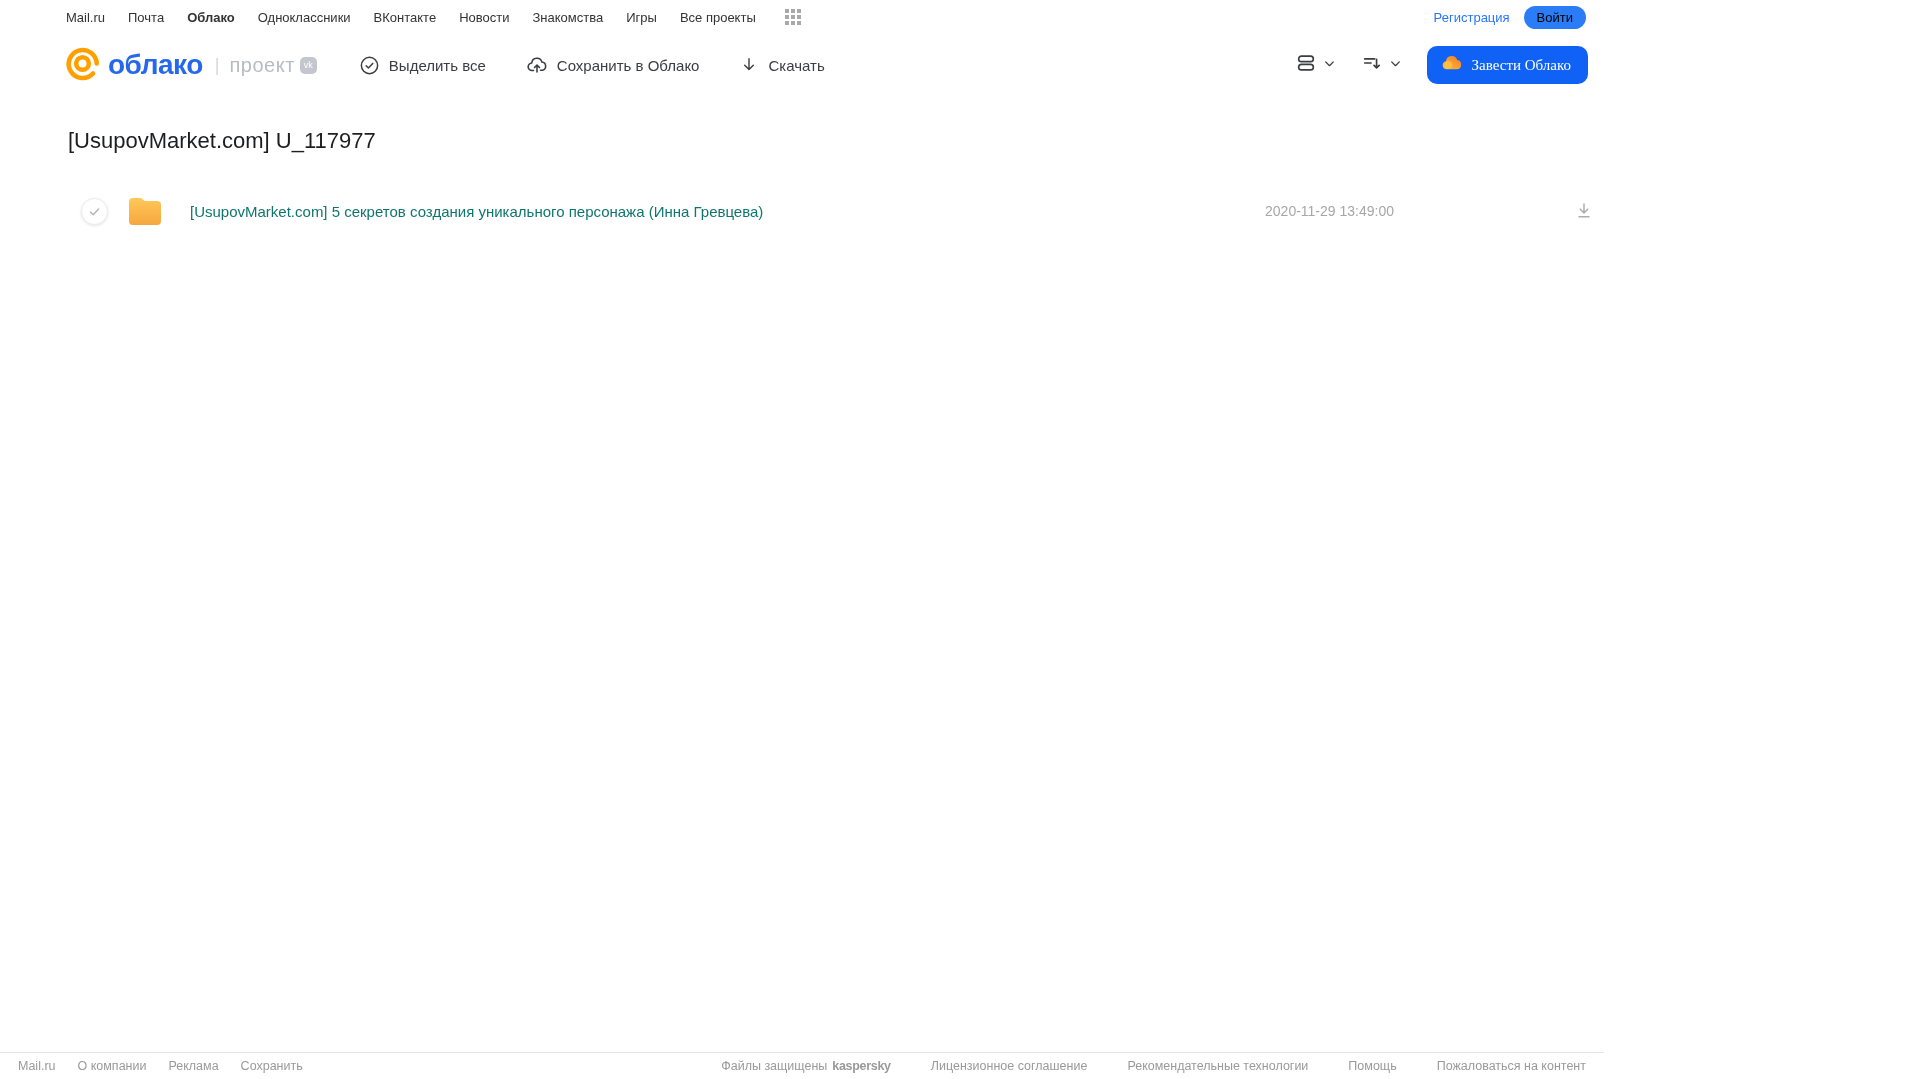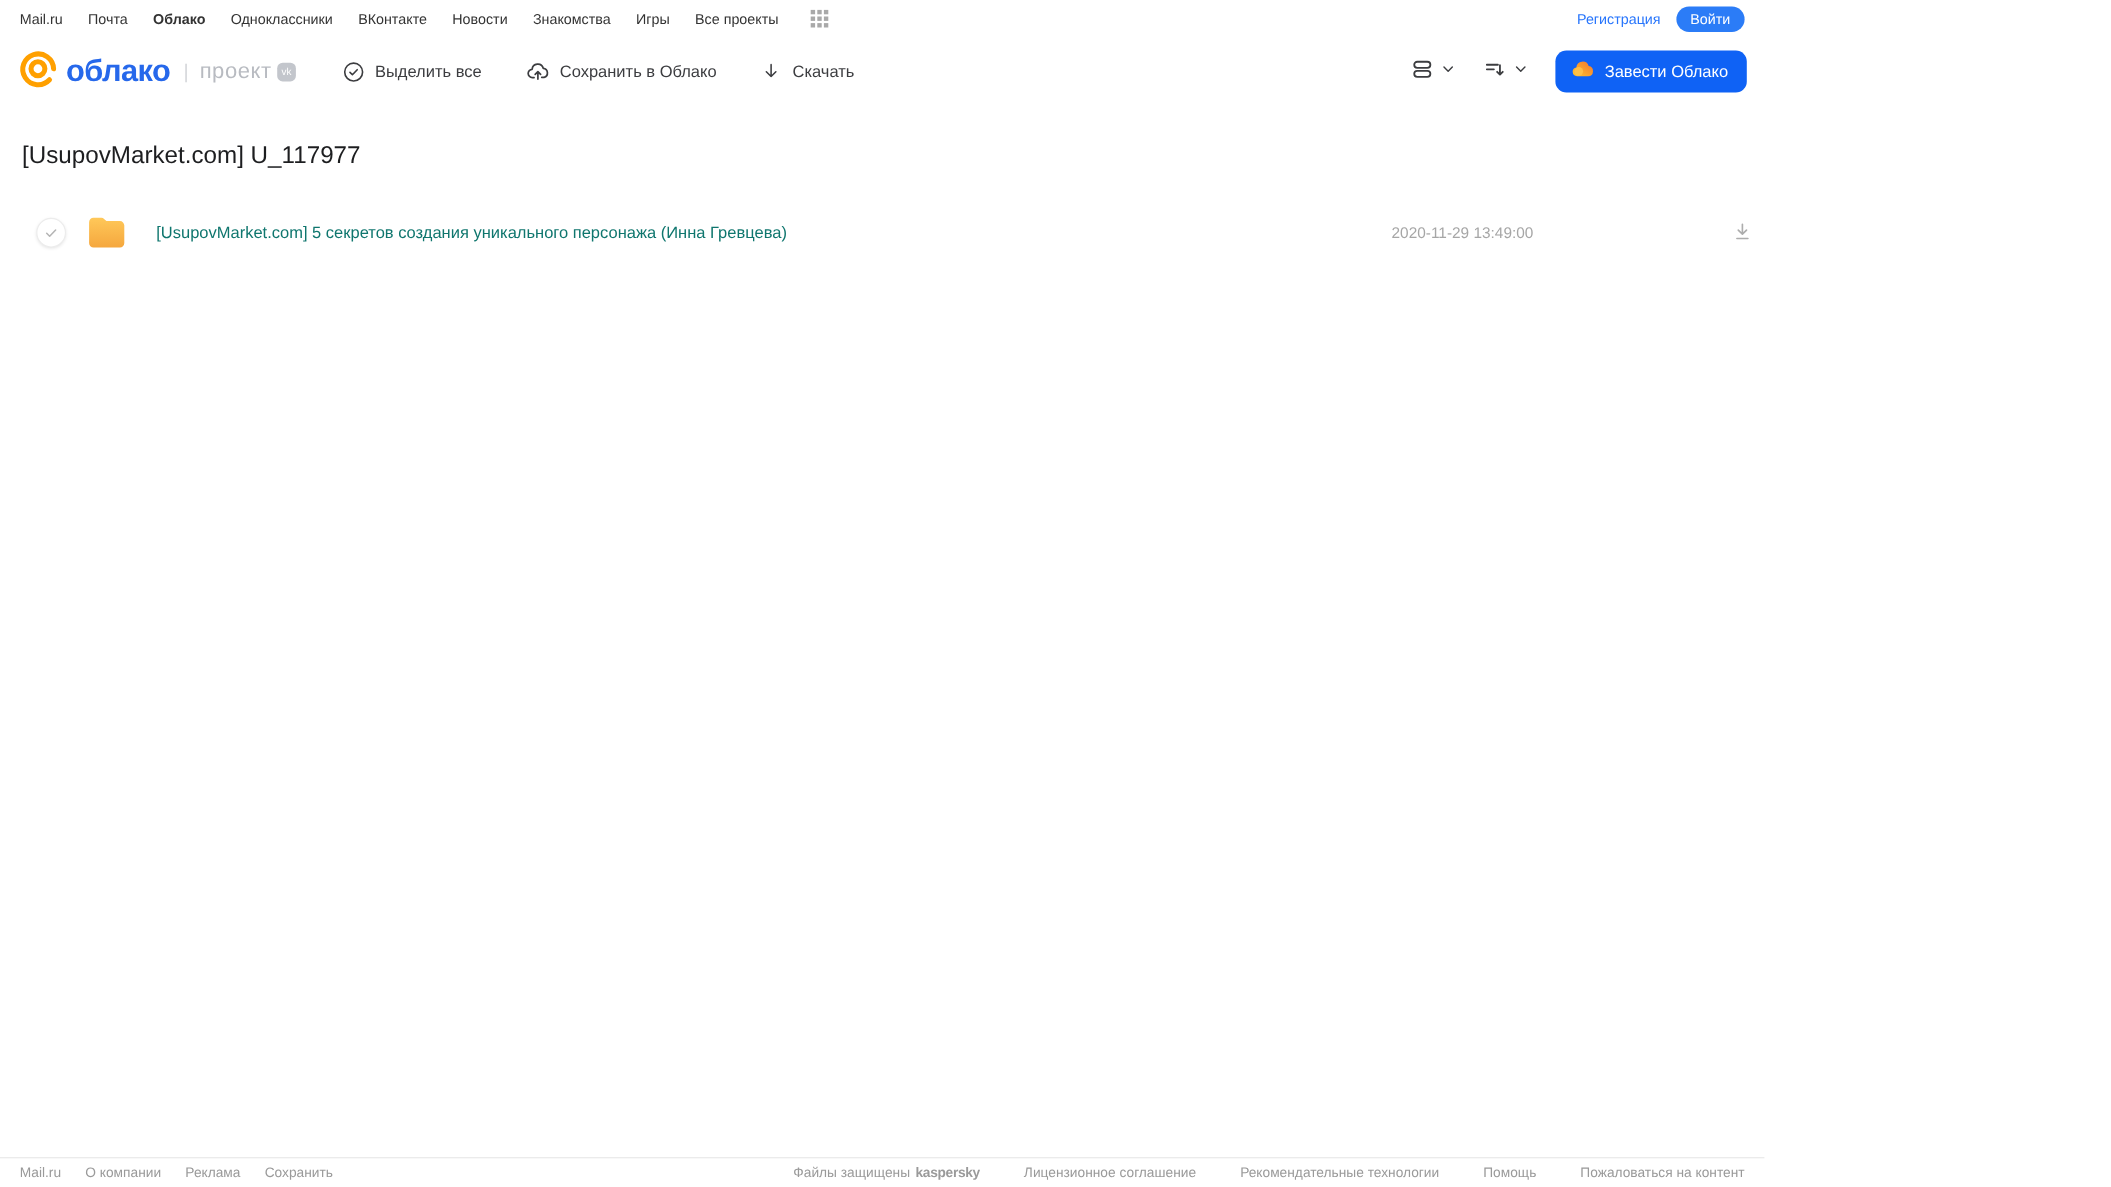--- a/index.html
+++ b/index.html
@@ -1,45 +1,45 @@
 <!DOCTYPE html>
 <html><head>
 <meta charset="utf-8">
 <style>
   * { margin: 0; padding: 0; box-sizing: border-box; }
   html, body { width: 1919px; height: 1079px; background: #fff; overflow: hidden; }
   body { font-family: "Liberation Sans", sans-serif; color: #333; }
-  .page { position: relative; width: 1604px; height: 1079px; background: #fff; }
+  .page { position: relative; width: 1604px; height: 1079px; background: #fff; padding-left: 48px; }
 
   
   .topnav { display: flex; align-items: center; height: 34px; padding: 0 18px; }
   .topnav-links { display: flex; align-items: center; gap: 23px; }
   .topnav-links a { font-size: 13px; color: #333; text-decoration: none; cursor: pointer; }
   .topnav-links a.active { font-weight: 700; }
   .grid-icon { display: grid; grid-template-columns: repeat(3, 4px); grid-gap: 2px; margin-left: 6px; cursor: pointer; }
   .grid-icon i { width: 4px; height: 4px; background: #a9a9a9; display: block; }
   .topnav-right { margin-left: auto; display: flex; align-items: center; gap: 14px; }
   .reg-link { font-size: 13px; color: #2775fc; text-decoration: none; cursor: pointer; }
-  .login-btn { background: #2b7cf7; color: #ffffff; font-size: 13px; border: none; border-radius: 13px; padding: 4px 13px; cursor: pointer; font-family: inherit; }
+  .login-btn { background: #2b7cf7; color: #000000; font-size: 13px; border: none; border-radius: 13px; padding: 4px 13px; cursor: pointer; font-family: inherit; }
 
   
   .header { display: flex; align-items: center; height: 62px; padding: 0 16px 0 16px; }
   .logo-block { display: flex; align-items: center; cursor: pointer; }
   .logo-text { font-size: 28px; font-weight: 700; color: #2668eb; letter-spacing: -0.5px; margin-left: 7px; }
   .logo-sep { color: #d5d7da; font-size: 18px; margin: 0 10px 0 12px; font-weight: 300; }
   .logo-project { font-size: 20px; color: #b8bbc1; letter-spacing: 0.5px; }
   .vk-badge { display: inline-flex; align-items: center; justify-content: center; width: 17px; height: 17px; border-radius: 5px; background: #c3c6cc; color: #fff; font-size: 9px; font-weight: 400; margin-left: 5px; vertical-align: middle; }
 
   .toolbar { display: flex; align-items: center; gap: 40px; margin-left: 42px; }
   .tool-item { display: flex; align-items: center; gap: 9px; font-size: 15px; color: #3c3d40; cursor: pointer; }
   .tool-item svg { display: block; }
 
   .header-right { margin-left: auto; display: flex; align-items: center; gap: 25px; }
   .icon-drop { display: flex; align-items: center; gap: 6px; cursor: pointer; }
-  .get-cloud-btn { display: flex; align-items: center; gap: 9px; background: #0f62f5; color: #fff; font-size: 15px; border: none; border-radius: 10px; height: 38px; padding: 0 17px 0 13px; cursor: pointer; font-family: Liberation Sans, sans-serif; }
+  .get-cloud-btn { display: flex; align-items: center; gap: 9px; background: #0f62f5; color: #fff; font-size: 15px; border: none; border-radius: 10px; height: 38px; padding: 0 17px 0 13px; cursor: pointer; font-family: Liberation Serif, serif; }
 
   
   .main { padding: 0; }
   .page-title { font-size: 22px; font-weight: 500; color: #1d1e20; margin: 32px 0 0 20px; }
 
   .file-row { display: flex; align-items: center; height: 52px; margin-top: 31px; padding: 0 10px 0 33px; cursor: pointer; }
   .row-check { width: 27px; height: 27px; border-radius: 50%; background: #fff; border: 1px solid #ececec; box-shadow: 0 1px 3px rgba(0,0,0,0.10); display: flex; align-items: center; justify-content: center; flex: none; }
   .row-folder { margin-left: 20px; flex: none; display: flex; }
   .file-name { margin-left: 28px; font-size: 15px; color: #0f766e; flex: 1 1 auto; white-space: nowrap; overflow: hidden; text-overflow: ellipsis; }
   .file-date { font-size: 14px; color: #a6a6a6; flex: none; }

